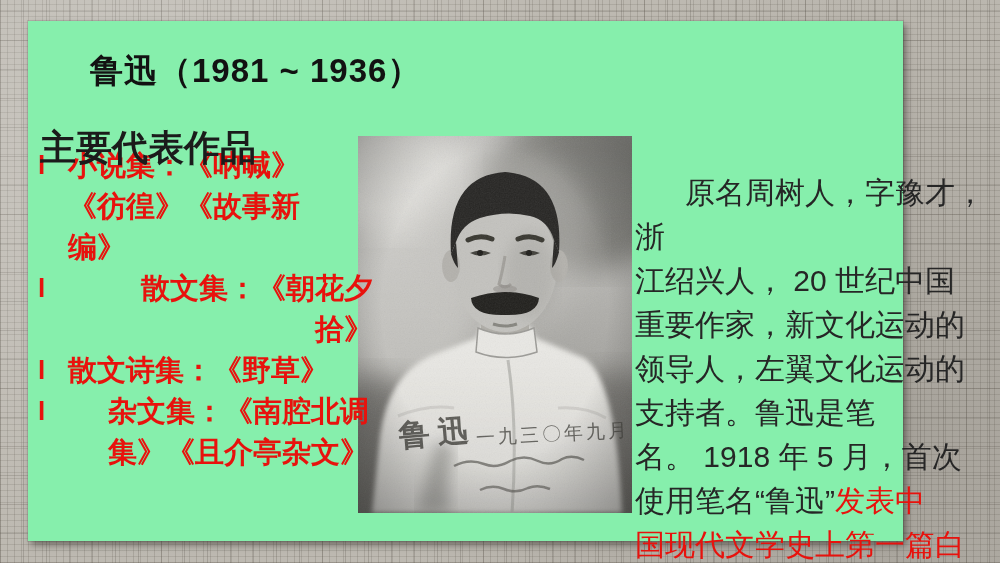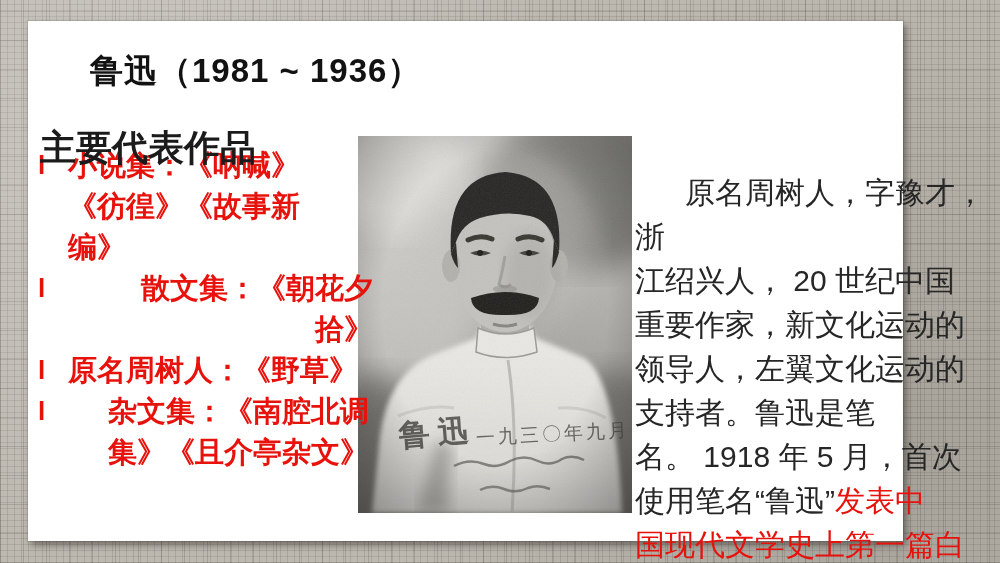--- a/index.html
+++ b/index.html
@@ -12,21 +12,21 @@
       radial-gradient(circle at 90% 80%, rgba(60,55,48,0.18), rgba(60,55,48,0) 50%),
       repeating-linear-gradient(90deg, rgba(92,86,76,0.20) 0 1px, transparent 1px 7px),
       repeating-linear-gradient(0deg,  rgba(92,86,76,0.17) 0 1px, transparent 1px 6px),
       repeating-linear-gradient(90deg, rgba(70,64,56,0.22) 0 1px, transparent 1px 23px),
       repeating-linear-gradient(0deg,  rgba(70,64,56,0.20) 0 1px, transparent 1px 29px);
     position:relative;
   }
   .stage{ position:absolute; inset:0; }
   .slide{
     position:absolute; left:28px; top:21px; width:875px; height:520px;
-    background:#ffffff;
+    background:#86efac;
     box-shadow:3px 4px 7px rgba(48,44,38,0.55), 0 0 0 1px rgba(120,115,108,0.25);
   }
   .slide-title{
     position:absolute; left:62px; top:30px;
     font-size:33px; font-weight:bold; color:#121212;
     letter-spacing:1px; white-space:nowrap; line-height:40px;
   }
   .works-heading{
     position:absolute; left:12px; top:110px;
     font-size:36px; color:#1b1b1b; line-height:34px;
@@ -76,21 +76,21 @@
 《彷徨》《故事新
 编》</span>
       </li>
       <li>
         <span class="bullet accent" style="color: rgb(232, 18, 13);">l</span>
         <span class="item-text accent" style="color: rgb(232, 18, 13); text-align: right;">散文集：《朝花夕
 拾》</span>
       </li>
       <li>
         <span class="bullet accent" style="color: rgb(232, 18, 13);">l</span>
-        <span class="item-text accent" style="color: rgb(232, 18, 13);">原名周树人：《野草》</span>
+        <span class="item-text accent" style="color: rgb(232, 18, 13);">散文诗集：《野草》</span>
       </li>
       <li>
         <span class="bullet accent" style="color: rgb(232, 18, 13);">l</span>
         <span class="item-text accent" style="color: rgb(232, 18, 13); margin-left: 40px;">杂文集：《南腔北调
 集》《且介亭杂文》</span>
       </li>
     </ul>
 
     <div class="photo-frame">
       <svg viewBox="0 0 274 377" xmlns="http://www.w3.org/2000/svg">

